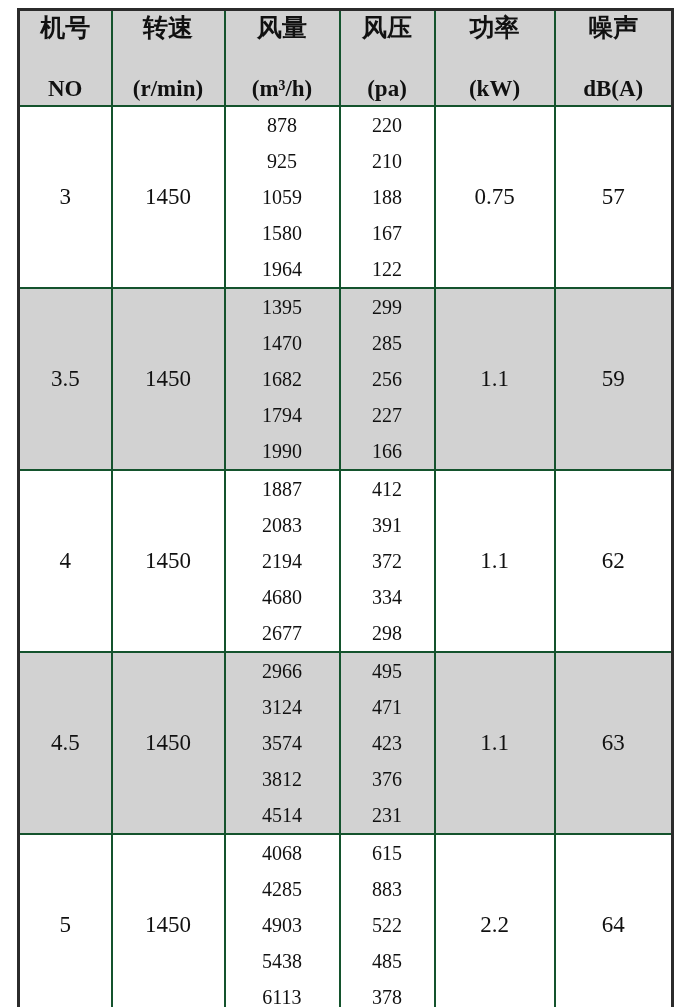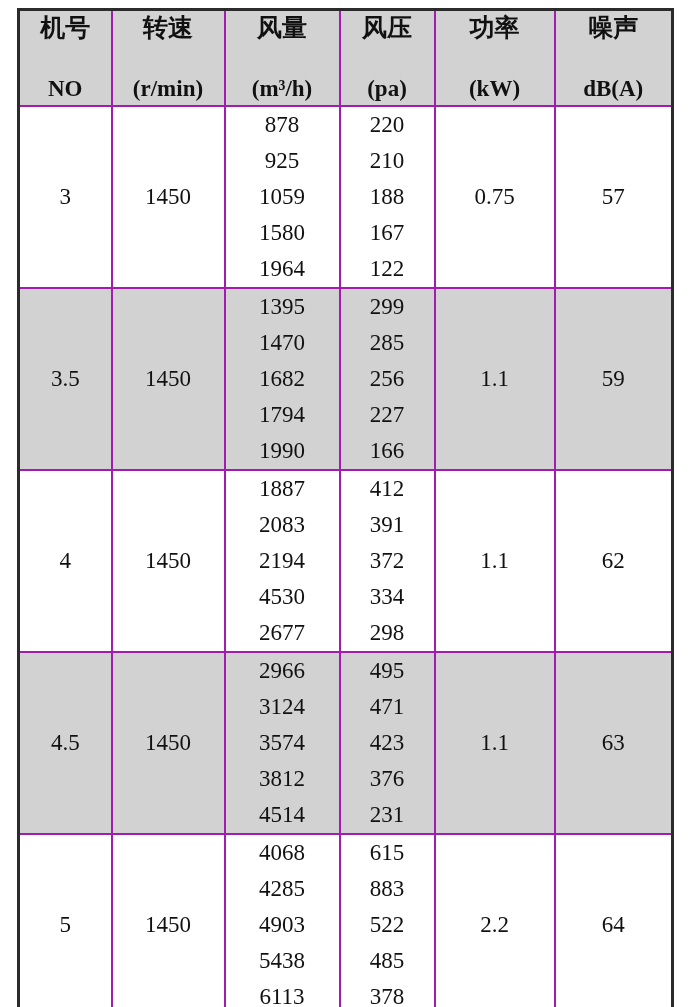--- a/index.html
+++ b/index.html
@@ -18,21 +18,21 @@
     position: absolute;
     left: 17px;
     top: 8px;
     width: 654px;
     border-collapse: collapse;
     table-layout: fixed;
     border: 3px solid #2b2b2b;
   }
   .spec-table th,
   .spec-table td {
-    border: 2px solid #a21caf;
+    border: 2px solid #14532d;
     text-align: center;
     vertical-align: middle;
     padding: 0;
     overflow: hidden;
   }
   .spec-table thead tr {
     height: 92px;
   }
   .spec-table thead th {
     background: #d2d2d2;
@@ -52,21 +52,21 @@
   }
   .spec-table tbody tr.shaded {
     background: #d2d2d2;
   }
   .spec-table tbody td {
     font-size: 23px;
   }
   .spec-table td .val-line {
     height: 36px;
     line-height: 36px;
-    font-size: 23px;
+    font-size: 20px;
   }
 </style>
 </head>
 <body>
 
 <table class="spec-table">
   <colgroup>
     <col style="width:93px">
     <col style="width:113px">
     <col style="width:115px">
@@ -143,21 +143,21 @@
         <td>1.1</td>
         <td>59</td>
       </tr>
       <tr>
         <td>4</td>
         <td>1450</td>
         <td>
           <div class="val-line">1887</div>
           <div class="val-line">2083</div>
           <div class="val-line">2194</div>
-          <div class="val-line">4530</div>
+          <div class="val-line">4680</div>
           <div class="val-line">2677</div>
         </td>
         <td>
           <div class="val-line">412</div>
           <div class="val-line">391</div>
           <div class="val-line">372</div>
           <div class="val-line">334</div>
           <div class="val-line">298</div>
         </td>
         <td>1.1</td>

